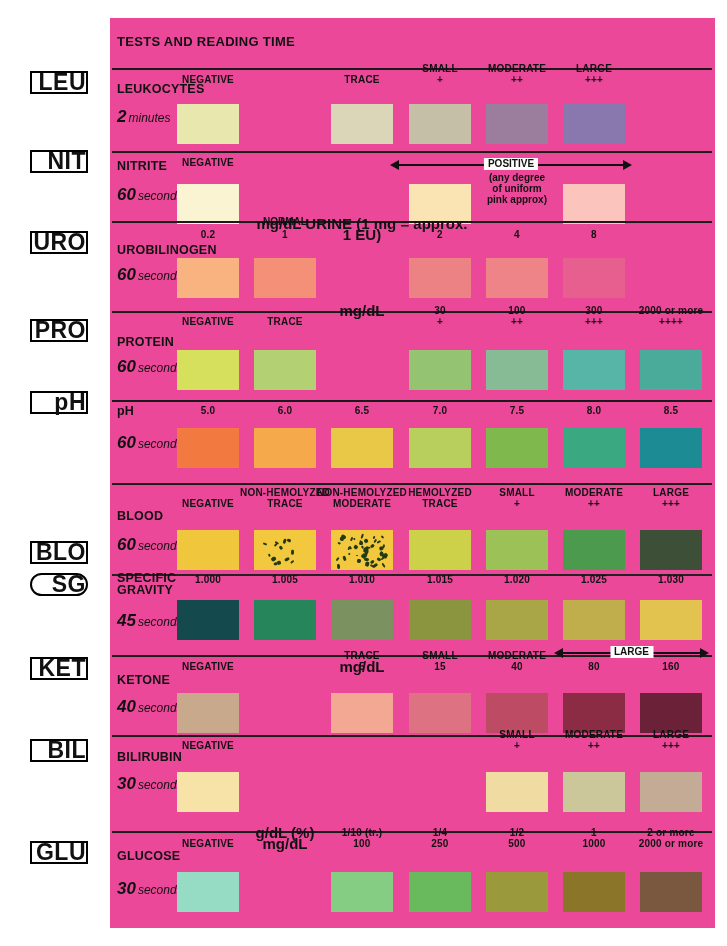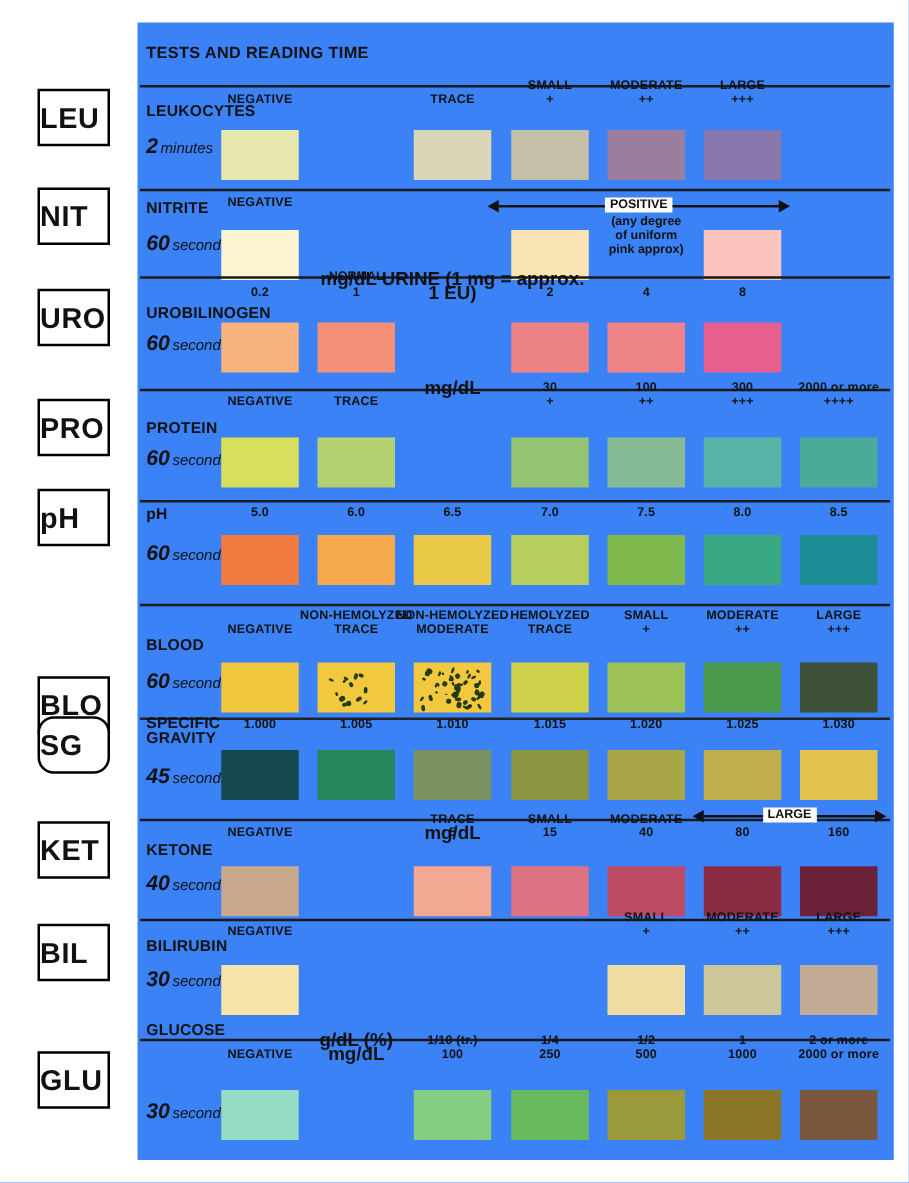--- a/index.html
+++ b/index.html
@@ -13,36 +13,36 @@
     overflow: hidden;
   }
 
   #chart-root { position:absolute; inset:0; }
 
   
   .abbr-box {
     position:absolute;
     left: 30px;
     width: 58px;
-    height: 46px;
+    height: 23px;
     border: 2px solid #000;
     background:#fff;
-    display:flex; align-items:center; justify-content:flex-start;
+    display:flex; align-items:center; justify-content:flex-end;
     font-size: 23px;
     font-weight: 700;
     letter-spacing: 0.5px;
     line-height:1;
   }
 
   
   #panel {
     position:absolute;
     left: 110px; top: 18px;
     width: 605px; height: 910px;
-    background:#3b82f6;
+    background:#ec4899;
   }
 
   .chart-title {
     position:absolute;
     left: 7px; top: 16px;
     font-size: 13px;
     font-weight: 700;
     letter-spacing: 0.3px;
   }
 
@@ -394,21 +394,21 @@
         <div class="col-head" style="left: 359px; width: 96px; top: 711px;">SMALL
 +</div>
         <div class="swatch" style="left: 376px; top: 754px; width: 62px; background: rgb(240, 219, 162);"></div>
         <div class="col-head" style="left: 436px; width: 96px; top: 711px;">MODERATE
 ++</div>
         <div class="swatch" style="left: 453px; top: 754px; width: 62px; background: rgb(204, 199, 155);"></div>
         <div class="col-head" style="left: 513px; width: 96px; top: 711px;">LARGE
 +++</div>
         <div class="swatch" style="left: 530px; top: 754px; width: 62px; background: rgb(195, 171, 150);"></div>
         <div class="rule" style="top: 813px;"></div>
-        <div class="test-name" style="top: 800px;">GLUCOSE</div>
+        <div class="test-name" style="top: 832px;">GLUCOSE</div>
         <div class="test-time" style="top: 862px;"><b>30</b><span>seconds</span></div>
         <div class="col-head" style="left: 50px; width: 96px; top: 820px;">NEGATIVE</div>
         <div class="swatch" style="left: 67px; top: 854px; width: 62px; background: rgb(150, 219, 196);"></div>
         <div class="col-head" style="left: 204px; width: 96px; top: 809px;">1/10 (tr.)
 100</div>
         <div class="swatch" style="left: 221px; top: 854px; width: 62px; background: rgb(133, 205, 131);"></div>
         <div class="col-head" style="left: 282px; width: 96px; top: 809px;">1/4
 250</div>
         <div class="swatch" style="left: 299px; top: 854px; width: 62px; background: rgb(105, 186, 92);"></div>
         <div class="col-head" style="left: 359px; width: 96px; top: 809px;">1/2

